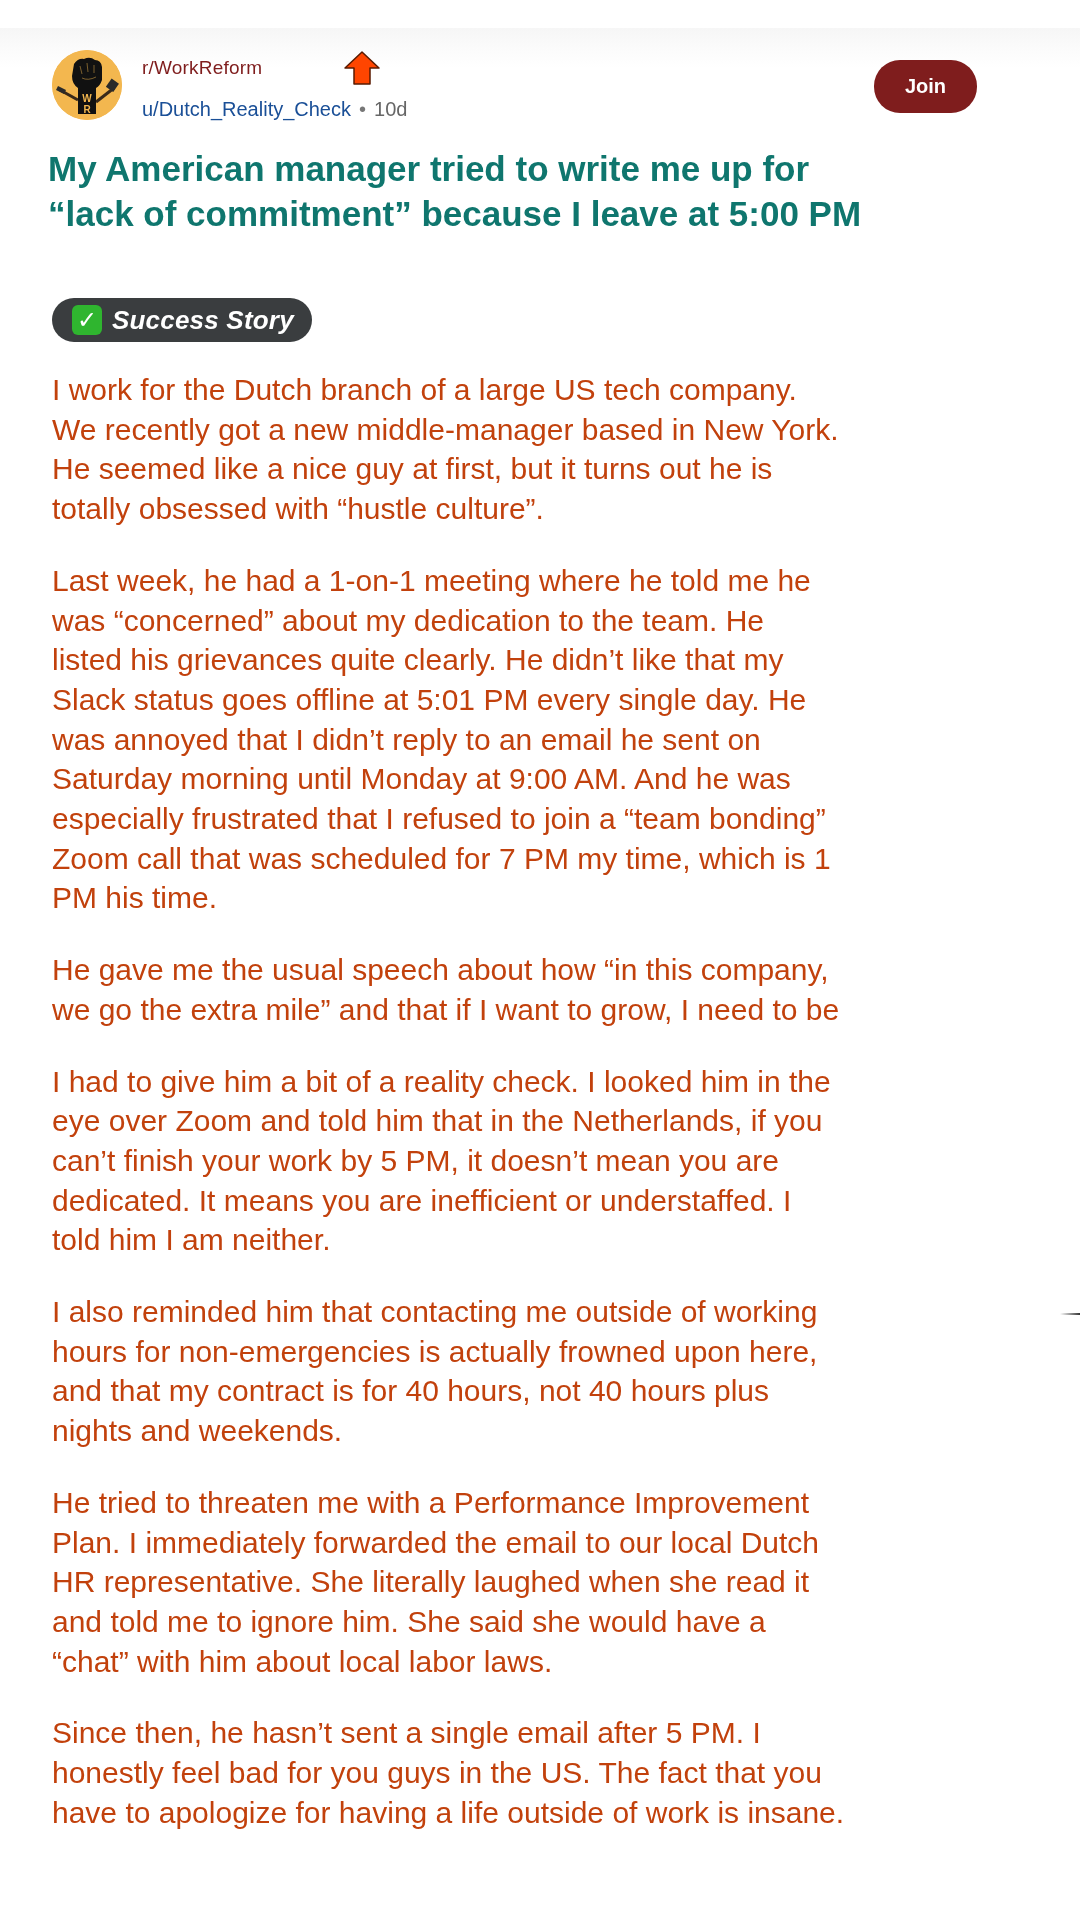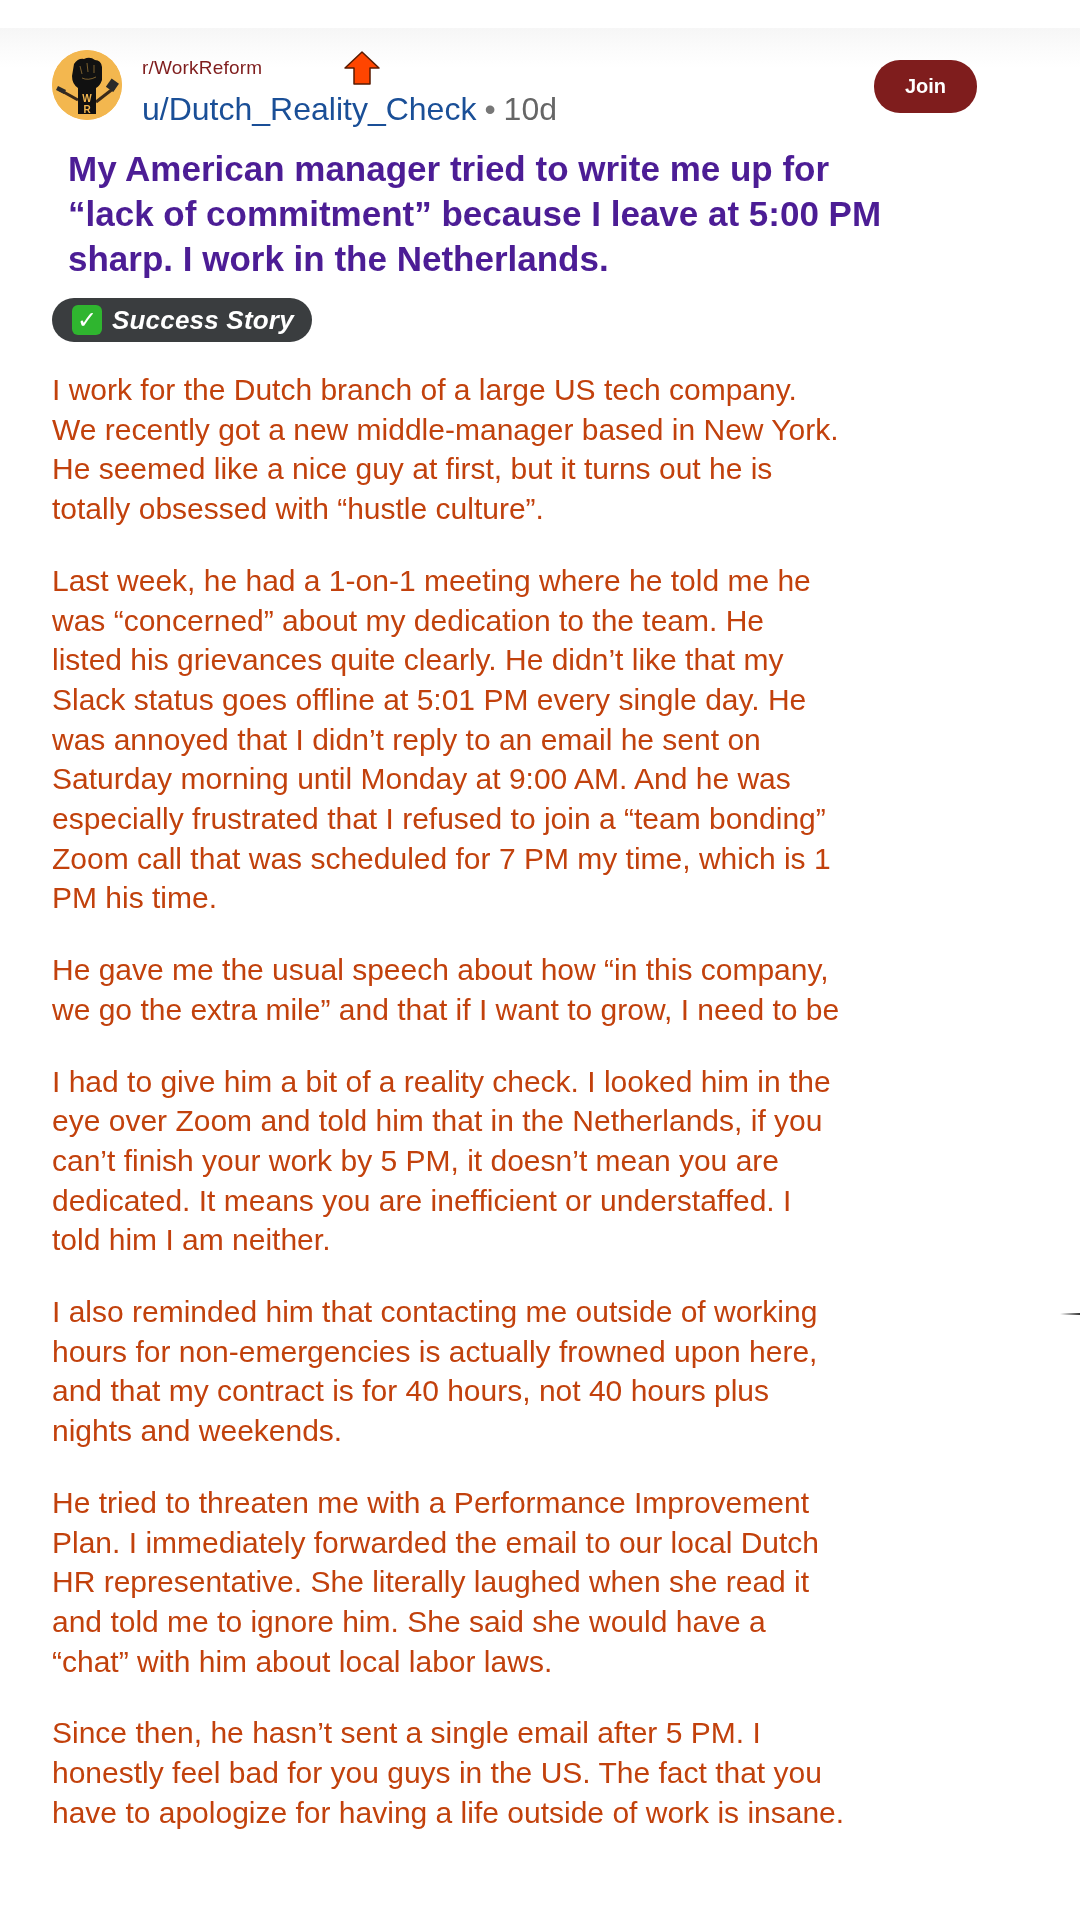--- a/index.html
+++ b/index.html
@@ -20,34 +20,34 @@
     border-radius: 50%; background: #f3b74f; overflow: hidden;
   }
   .avatar svg { width: 70px; height: 70px; display: block; }
   .subreddit {
     position: absolute; left: 142px; top: 52px;
     font-size: 19px; color: #7f1d1d; line-height: 32px; letter-spacing: 0.2px;
   }
   .upvote-icon { position: absolute; left: 343px; top: 50px; width: 38px; height: 36px; }
   .meta-line {
     position: absolute; left: 142px; top: 92px;
-    font-size: 32px; line-height: 34px; white-space: nowrap;
+    font-size: 20px; line-height: 34px; white-space: nowrap;
   }
   .username { color: #1a4f97; }
   .dot { color: #777; margin: 0 8px; }
   .age { color: #666; }
   .join-btn {
     position: absolute; left: 874px; top: 60px; width: 103px; height: 53px;
     border-radius: 26px; background: #7f1d1d; color: #fff; border: none;
     font-family: "Liberation Sans", sans-serif; font-size: 20px; font-weight: bold;
     display: flex; align-items: center; justify-content: center; cursor: pointer;
   }
   .title {
-    position: absolute; left: 68px; top: 146px; width: 960px;
-    font-size: 35px; font-weight: bold; line-height: 45px; color: #4c1d95; margin: 0;
+    position: absolute; left: 48px; top: 146px; width: 960px;
+    font-size: 35px; font-weight: bold; line-height: 45px; color: #0f766e; margin: 0;
   }
   .title span { display: block; white-space: nowrap; }
   .flair {
     position: absolute; left: 52px; top: 298px; height: 44px;
     padding: 0 18px 0 20px; border-radius: 22px; background: #3a3d3f;
     display: flex; align-items: center; gap: 10px;
   }
   .flair-check {
     width: 30px; height: 30px; border-radius: 6px; background: #2fb52f;
     display: flex; align-items: center; justify-content: center;
@@ -98,21 +98,20 @@
   <div class="meta-line">
     <span class="username">u/Dutch_Reality_Check</span><span class="dot">•</span><span class="age">10d</span>
   </div>
 
   <button class="join-btn">Join</button>
 </div>
 
 <h1 class="title">
   <span>My American manager tried to write me up for</span>
   <span>“lack of commitment” because I leave at 5:00 PM</span>
-  <span>sharp. I work in the Netherlands.</span>
 </h1>
 
 <div class="flair">
   <span class="flair-check">✓</span>
   <span class="flair-label">Success Story</span>
 </div>
 
 <div class="body">
   <p class="para">
     <span>I work for the Dutch branch of a large US tech company.</span>

